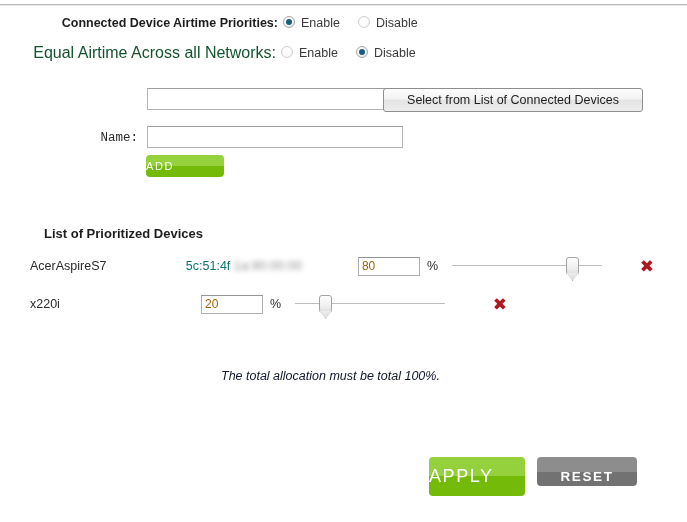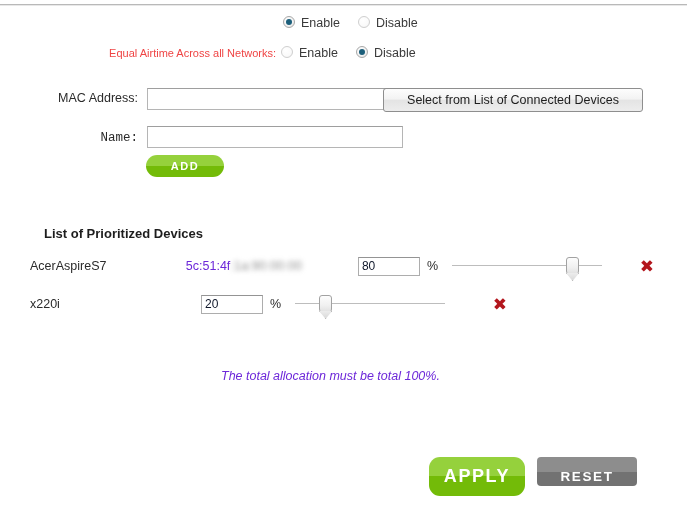--- a/index.html
+++ b/index.html
@@ -50,22 +50,22 @@
   }
   .radio-row .rlabel {
     font-weight: bold;
     font-size: 12.5px;
     color: #1d1d1d;
     text-align: right;
     white-space: nowrap;
   }
   .radio-row .rlabel.normal {
     font-weight: normal;
-    font-size: 11px;
-    color: #ef4444;
+    font-size: 16px;
+    color: #14532d;
   }
 
   .radio-opt {
     display: inline-flex;
     align-items: flex-start;
     margin-left: 9px;
     white-space: nowrap;
   }
   .radio-opt .rtext {
     margin-left: 6px;
@@ -132,27 +132,26 @@
     text-align: center;
     cursor: pointer;
     white-space: nowrap;
   }
 
   
   .green-btn {
     position: absolute;
     box-sizing: border-box;
     border: none;
-    border-radius: 11px;
+    border-radius: 4px;
     background: linear-gradient(to bottom, #95d13c 0%, #95d13c 50%, #73bb08 50%, #73bb08 100%);
     color: #ffffff;
     font-family: "Liberation Sans", sans-serif;
-    font-weight: bold;
+    font-weight: normal;
     letter-spacing: 1.6px;
-    text-align: center;
     cursor: pointer;
     box-shadow: 0 0 0 1px rgba(255,255,255,0.0);
   }
   .grey-btn {
     position: absolute;
     box-sizing: border-box;
     border: none;
     border-radius: 4px;
     background: linear-gradient(to bottom, #8d8d8d 0%, #8d8d8d 50%, #727272 50%, #727272 100%);
     color: #ffffff;
@@ -201,37 +200,37 @@
     height: 35px;
     font-size: 12.5px;
     color: #2b2b2b;
     gap: 14px;
   }
   .cell-name { width: 165px; padding-left: 8px; box-sizing: border-box; }
   .cell-mac  { width: 175px; position: relative; }
   .cell-alloc{ width: 250px; display: flex; align-items: center; }
   .cell-del  { width: 50px; text-align: right; padding-right: 8px; box-sizing: border-box; }
 
-  .mac-clear { color: #6d28d9; }
+  .mac-clear { color: #0f766e; }
   .mac-blur {
     color: #8f8f8f;
     filter: blur(2.6px);
     letter-spacing: 0.2px;
   }
 
   .pct-input {
     box-sizing: border-box;
     width: 62px;
     height: 19px;
     border: 1px solid #adadad;
     border-top-color: #949494;
     background: #fff;
     font-family: "Liberation Sans", sans-serif;
     font-size: 12px;
-    color: #0f172a;
+    color: #a16207;
     padding: 0 3px;
     outline: none;
   }
   .pct-sign {
     margin-left: 7px;
     font-size: 12.5px;
     color: #2b2b2b;
   }
 
   .slider {
@@ -281,32 +280,35 @@
     font-weight: bold;
     line-height: 1;
     cursor: pointer;
     font-family: "DejaVu Sans", sans-serif;
   }
 
   .note {
     position: absolute;
     font-style: italic;
     font-size: 12.5px;
-    color: #6d28d9;
+    color: #0f172a;
     white-space: nowrap;
   }
 </style>
 </head>
 <body>
 
 <div class="page">
 
   <div class="top-rule"></div>
   <div class="top-rule-2"></div>
 
+  <div class="radio-row" style="left:0px; top:14px; width:278px; justify-content:flex-end;">
+    <span class="rlabel">Connected Device Airtime Priorities:</span>
+  </div>
   <div class="radio-row" style="left:274px; top:14px;">
     <span class="radio-opt">
       <span class="radio-dot on"></span>
       <span class="rtext">Enable</span>
     </span>
     <span class="radio-opt" style="margin-left:18px;">
       <span class="radio-dot off"></span>
       <span class="rtext">Disable</span>
     </span>
   </div>
@@ -318,21 +320,20 @@
     <span class="radio-opt">
       <span class="radio-dot off"></span>
       <span class="rtext">Enable</span>
     </span>
     <span class="radio-opt" style="margin-left:18px;">
       <span class="radio-dot on"></span>
       <span class="rtext">Disable</span>
     </span>
   </div>
 
-  <div class="form-label" style="left:0px; top:91px; width:138px;">MAC Address:</div>
   <input class="text-input" style="left: 147px; top: 88px; width: 258px; height: 22px;" type="text" placeholder="">
   <div class="os-button" style="left:383px; top:88px; width:260px; height:24px; line-height:22px;">Select from List of Connected Devices</div>
 
   <div class="form-label" style="left:0px; top:131px; width:138px;font-family:Liberation Mono, monospace;">Name:</div>
   <input class="text-input" style="left: 147px; top: 126px; width: 256px; height: 22px;" type="text" placeholder="">
 
   <div class="green-btn" style="left:146px; top:155px; width:78px; height:22px; line-height:22px; font-size:11px;">ADD</div>
 
   <div class="section-heading" style="left:44px; top:226px;">List of Prioritized Devices</div>
 

